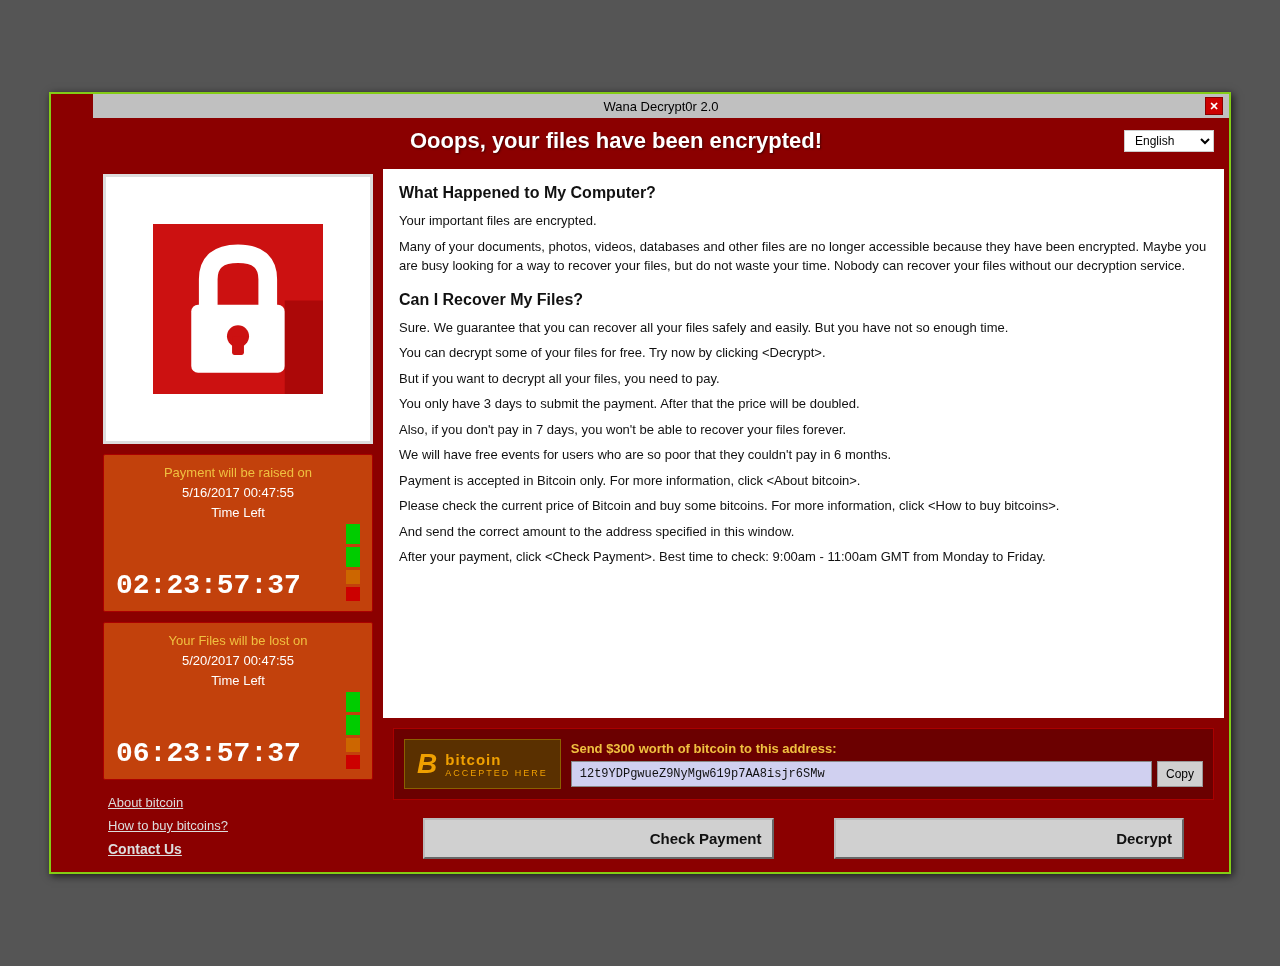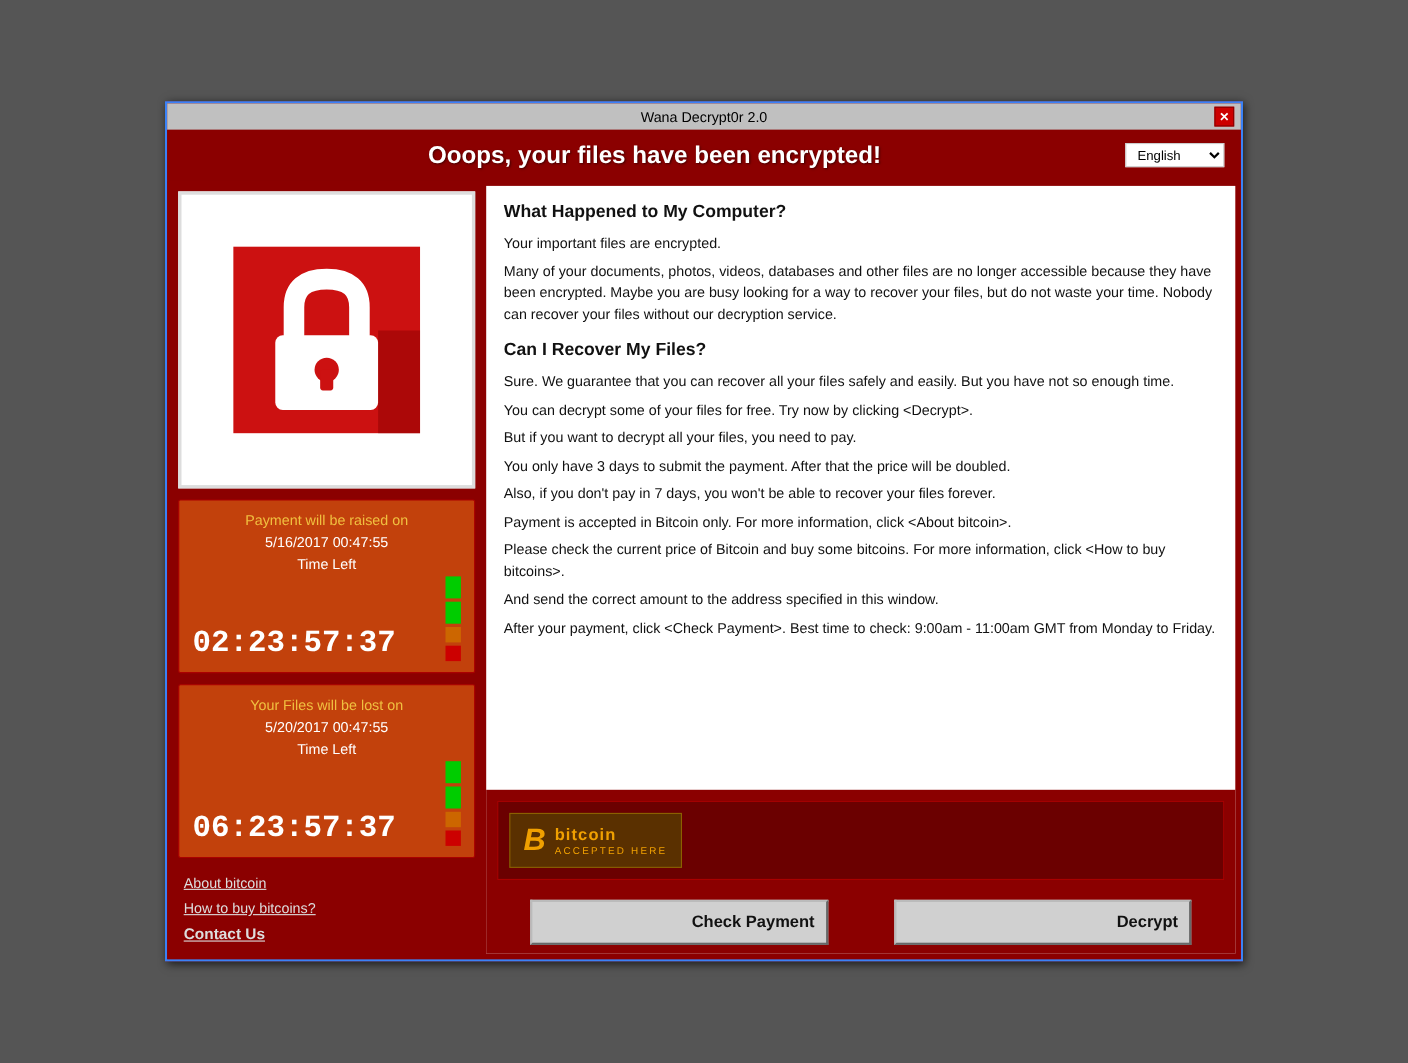--- a/index.html
+++ b/index.html
@@ -5,25 +5,26 @@
     * { box-sizing: border-box; margin: 0; padding: 0; }
     body {
       background: #555;
       display: flex;
       justify-content: center;
       align-items: center;
       min-height: 100vh;
       font-family: Arial, sans-serif;
     }
     .window {
-      width: 980px;
+      width: 1182px;
       background: #8b0000;
-      border: 2px solid #3b82f6;
+      border: 2px solid #84cc16;
       box-shadow: 2px 2px 8px rgba(0,0,0,0.7);
       position: relative;
+      padding-left: 42px;
     }
     .title-bar {
       background: #c0c0c0;
       display: flex;
       align-items: center;
       justify-content: space-between;
       padding: 3px 6px;
       font-size: 13px;
       color: #000;
     }
@@ -369,36 +370,44 @@
         <h2>What Happened to My Computer?</h2>
         <p>Your important files are encrypted.</p>
         <p>Many of your documents, photos, videos, databases and other files are no longer accessible because they have been encrypted. Maybe you are busy looking for a way to recover your files, but do not waste your time. Nobody can recover your files without our decryption service.</p>
 
         <h2>Can I Recover My Files?</h2>
         <p>Sure. We guarantee that you can recover all your files safely and easily. But you have not so enough time.</p>
         <p>You can decrypt some of your files for free. Try now by clicking &lt;Decrypt&gt;.</p>
         <p>But if you want to decrypt all your files, you need to pay.</p>
         <p>You only have 3 days to submit the payment. After that the price will be doubled.</p>
         <p>Also, if you don't pay in 7 days, you won't be able to recover your files forever.</p>
+        <p>We will have free events for users who are so poor that they couldn't pay in 6 months.</p>
 
         <p>Payment is accepted in Bitcoin only. For more information, click &lt;About bitcoin&gt;.</p>
         <p>Please check the current price of Bitcoin and buy some bitcoins. For more information, click &lt;How to buy bitcoins&gt;.</p>
         <p>And send the correct amount to the address specified in this window.</p>
         <p>After your payment, click &lt;Check Payment&gt;. Best time to check: 9:00am - 11:00am GMT from Monday to Friday.</p>
       </div>
 
       <div class="bitcoin-section">
         <div class="bitcoin-inner">
           <div class="bitcoin-logo">
             <span class="bitcoin-b">B</span>
             <div class="bitcoin-text-stack">
               <span class="bitcoin-word">bitcoin</span>
               <span class="bitcoin-sub">ACCEPTED HERE</span>
             </div>
           </div>
+          <div class="bitcoin-right">
+            <div class="send-label">Send $300 worth of bitcoin to this address:</div>
+            <div class="address-row">
+              <input class="address-input" type="text" readonly="" value="12t9YDPgwueZ9NyMgw619p7AA8isjr6SMw" style="">
+              <button class="copy-btn">Copy</button>
+            </div>
+          </div>
         </div>
       </div>
 
       <div class="bottom-buttons">
         <button class="action-btn">Check Payment</button>
         <button class="action-btn">Decrypt</button>
       </div>
     </div>
   </div>
 </div>

